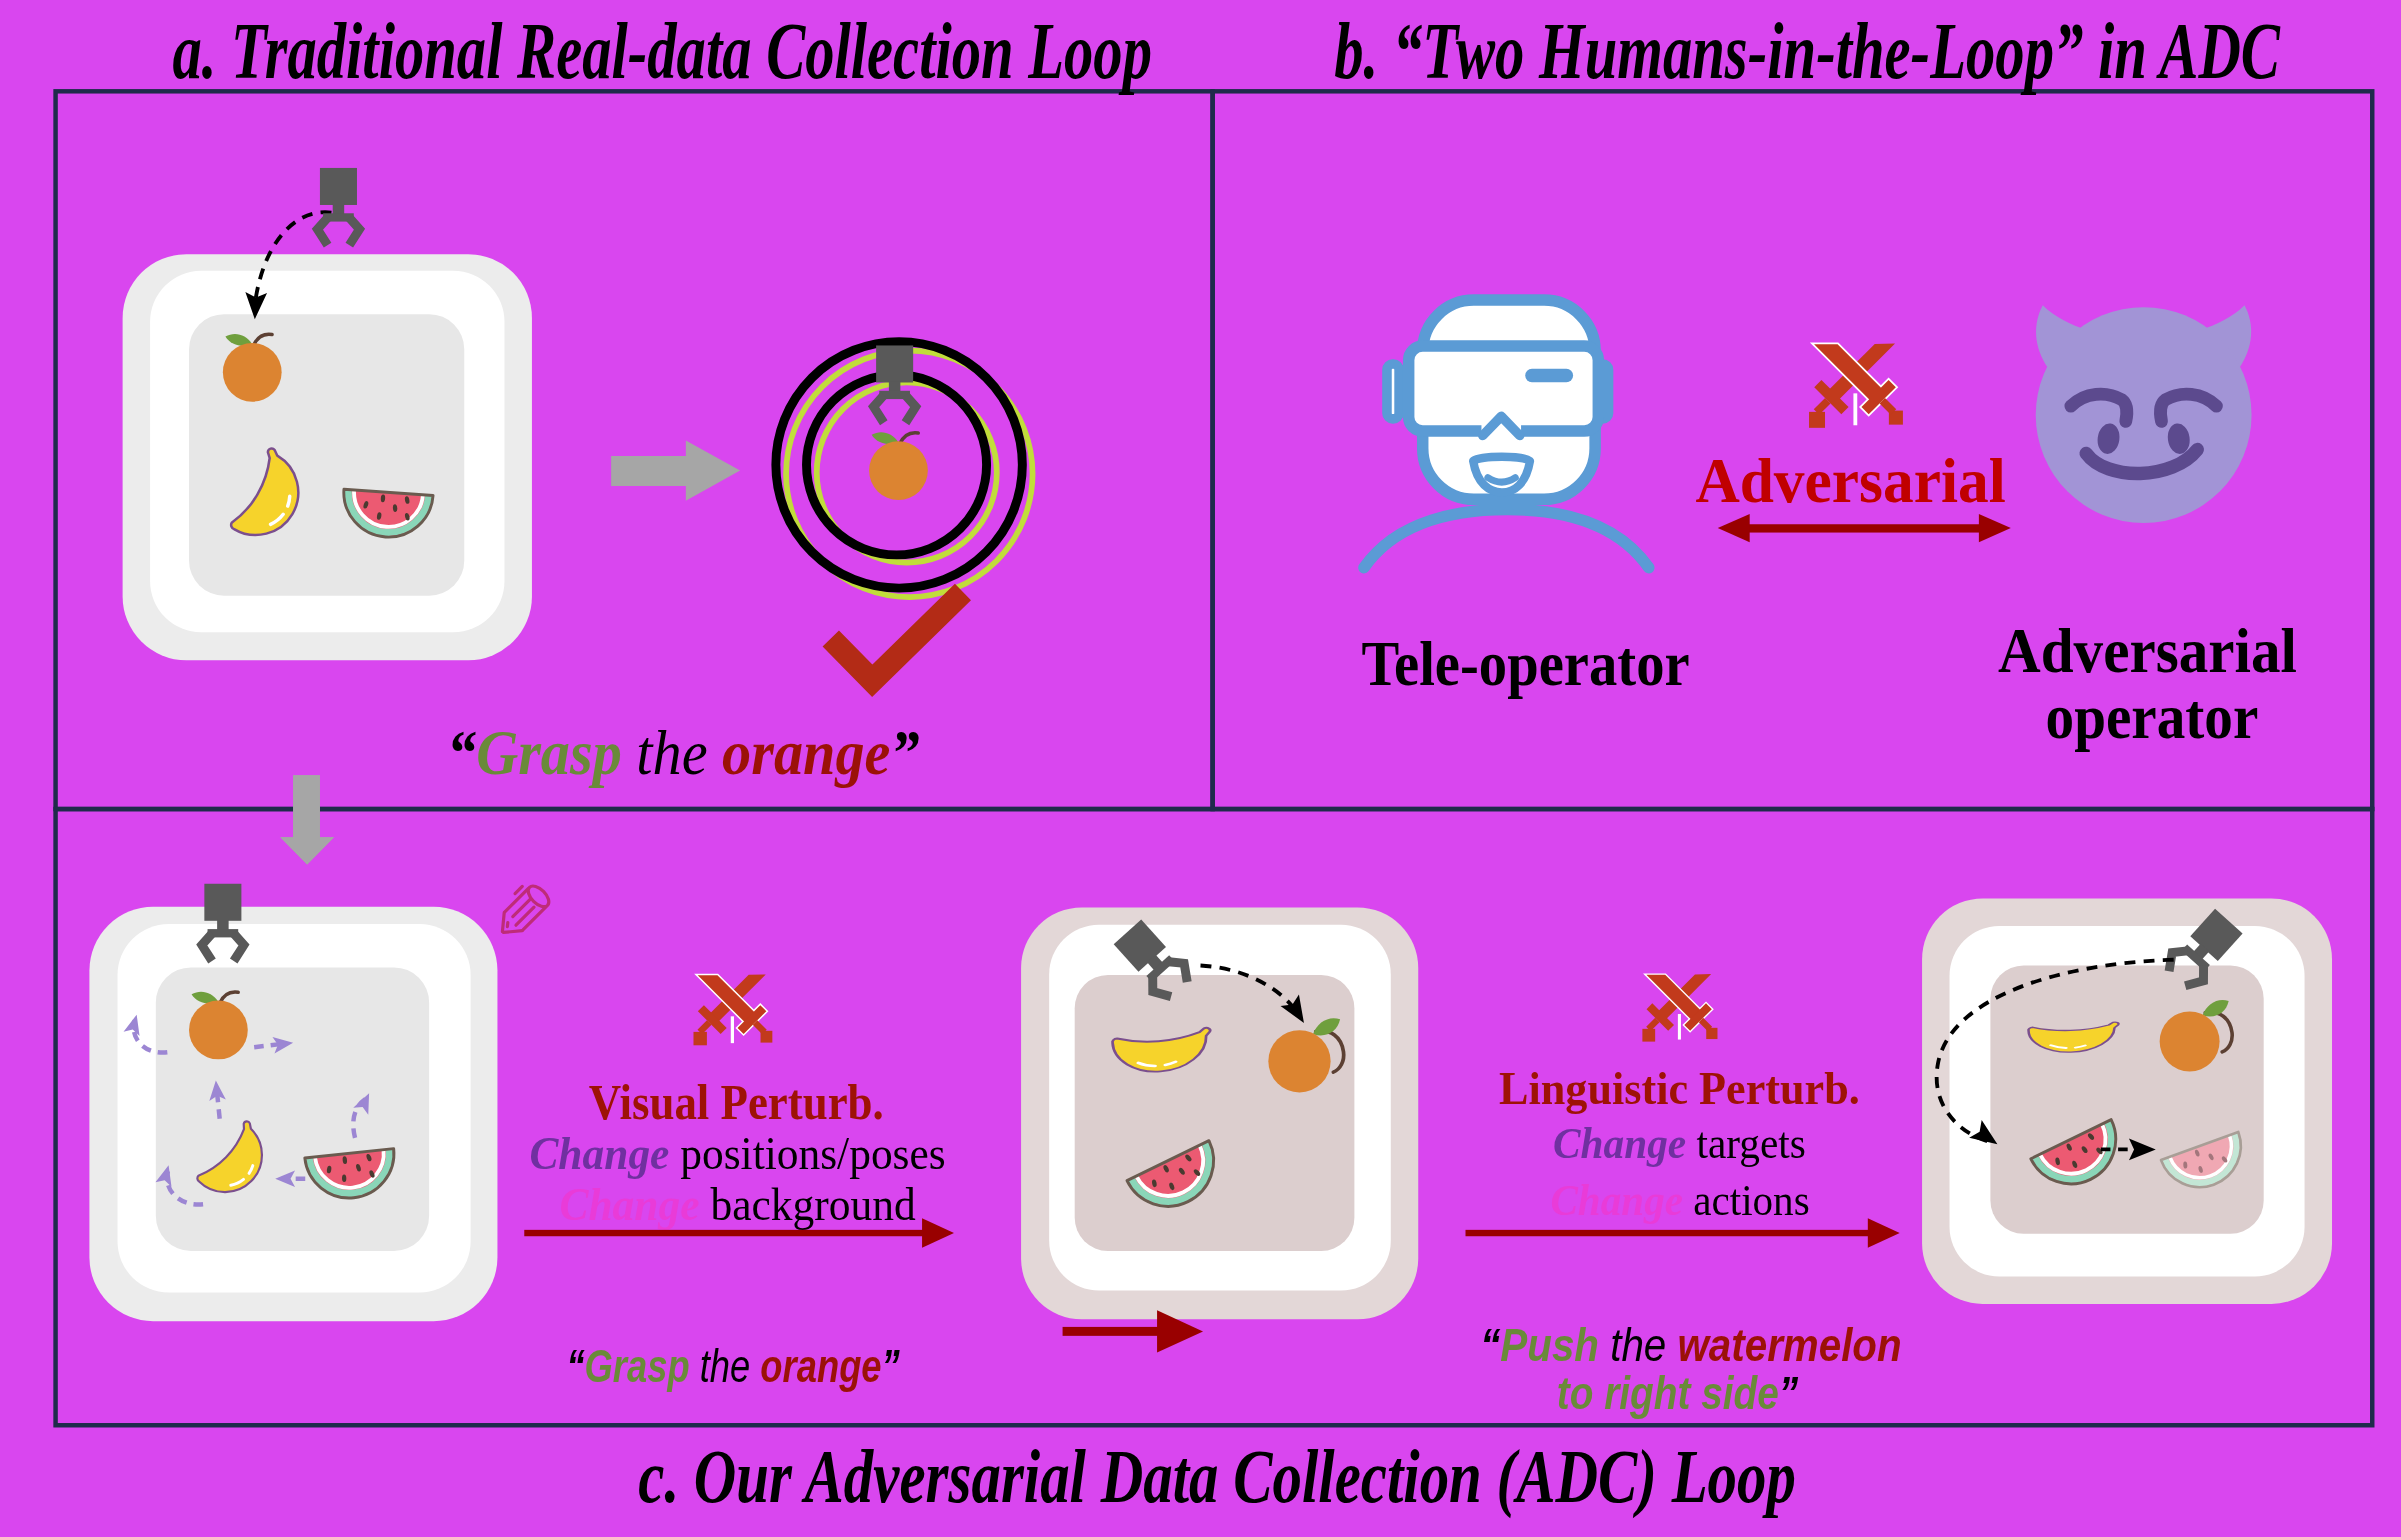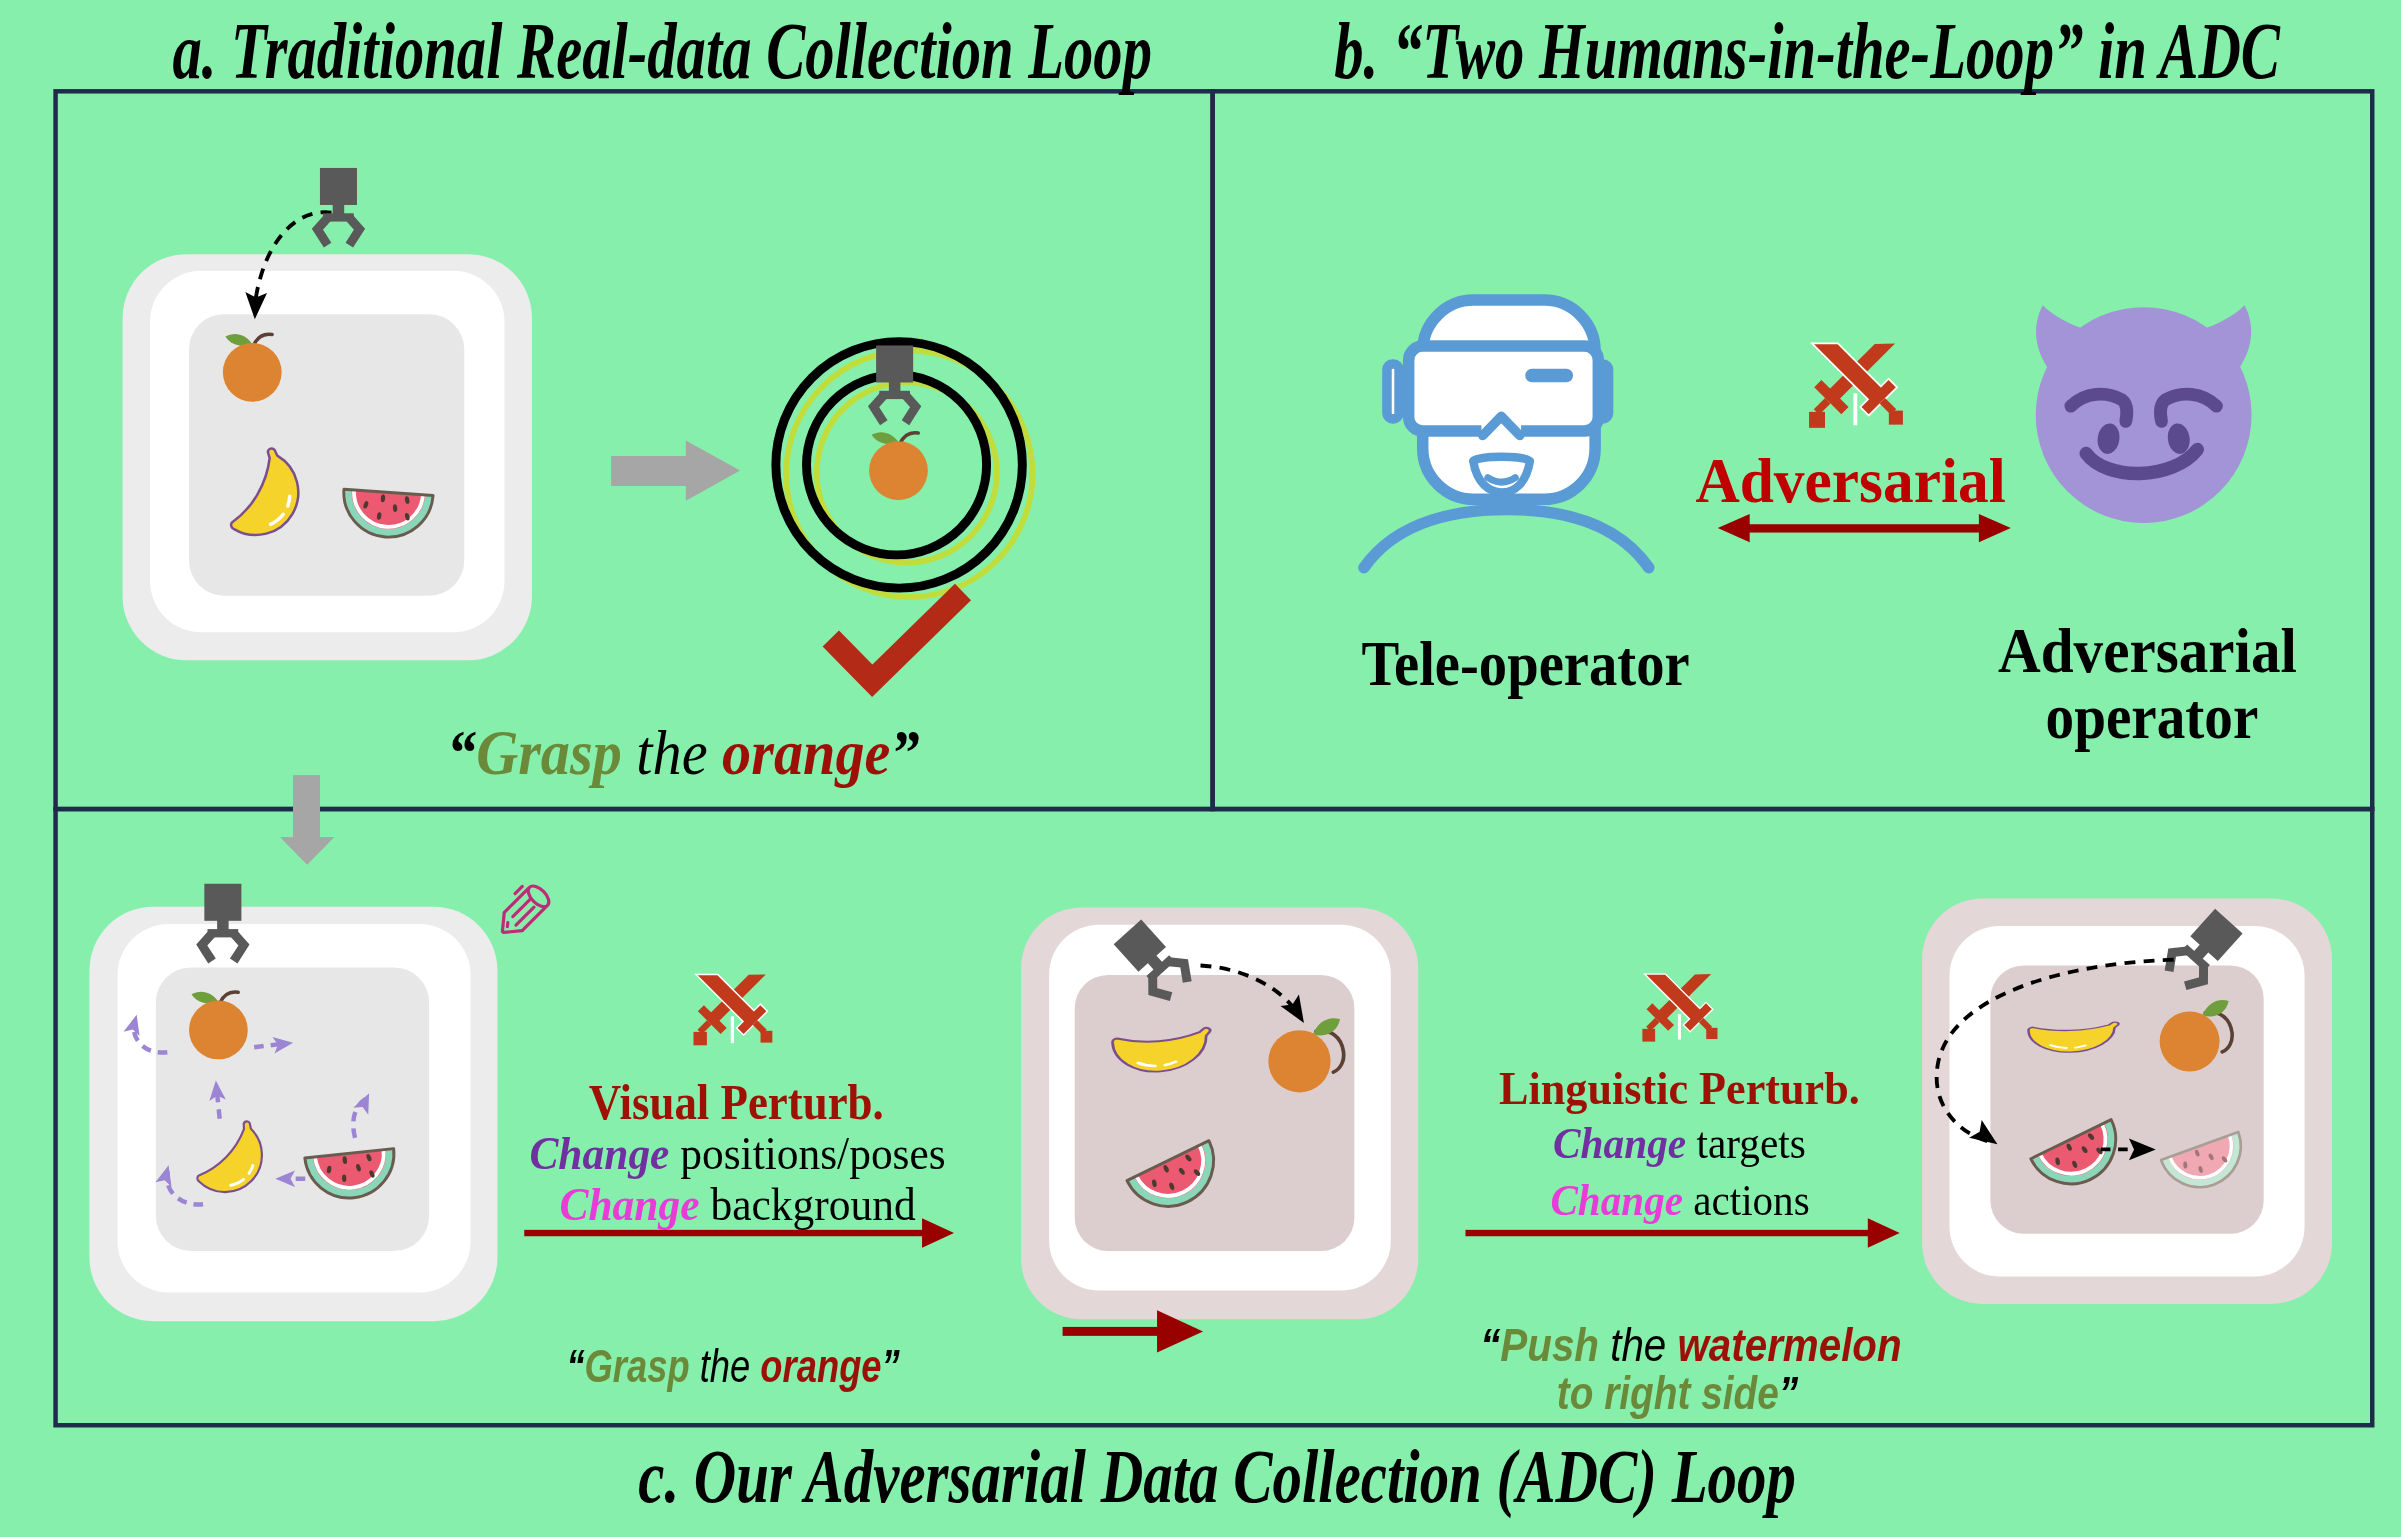--- a/index.html
+++ b/index.html
@@ -1,16 +1,16 @@
 <!DOCTYPE html>
 <html style="font-size:10.2px"><head>
 <meta charset="utf-8">
 <style>
   html,body{margin:0;padding:0;background:#ffffff;}
-  .stage{position:relative;width:2401px;height:1537px;background:#86efac;overflow:hidden;
+  .stage{position:relative;width:2401px;height:1537px;background:#d946ef;overflow:hidden;
          font-family:"Liberation Serif", serif;}
 </style>
 </head>
 <body>
 <div class="stage">
 <svg width="2401" height="1537" viewBox="0 0 3760 2407">
 <defs>
 
   <g id="gripper">
     <rect x="-29" y="0" width="58" height="58" fill="#595959"></rect>

